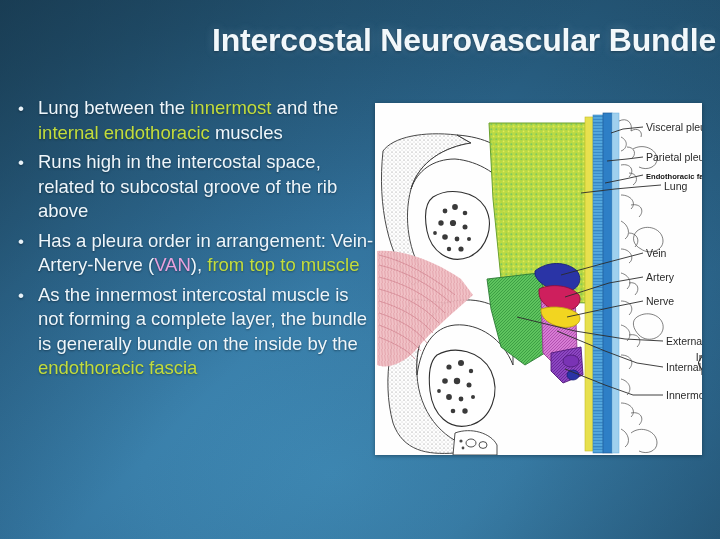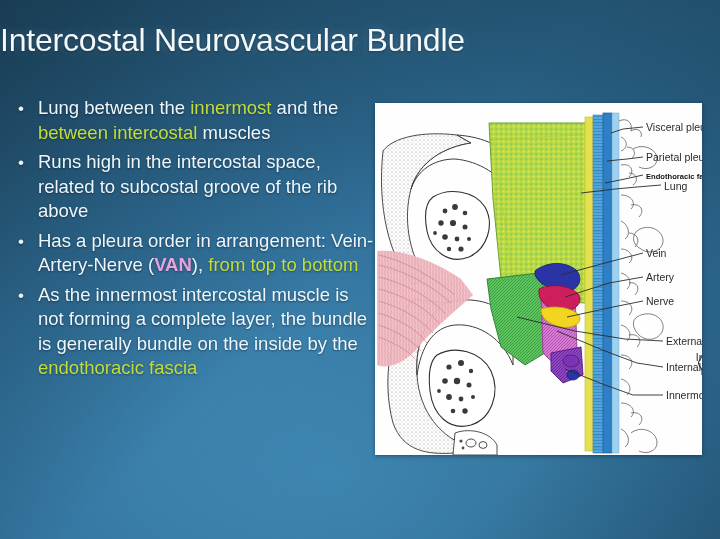--- a/index.html
+++ b/index.html
@@ -25,23 +25,23 @@
     background: linear-gradient(135deg, rgba(20,48,66,0.62) 0%, rgba(24,58,79,0.30) 24%, rgba(40,95,128,0.0) 48%, rgba(30,72,98,0.12) 78%, rgba(22,54,74,0.38) 100%);
     pointer-events: none;
   }
 
   
   #title {
     position: absolute;
     left: 0;
     top: 22px;
     width: 716px;
-    text-align: left;
+    text-align: right;
     font-size: 32px;
-    font-weight: 400;
+    font-weight: 700;
     letter-spacing: -0.2px;
     color: #f2f8fb;
     text-shadow: 0 1px 3px rgba(8,28,42,0.55), 0 0 10px rgba(190,225,245,0.25);
   }
 
   
   #bullets {
     position: absolute;
     left: 4px;
     top: 96px;
@@ -67,21 +67,21 @@
     color: #eef6fb;
     text-shadow: 0 1px 2px rgba(8,28,42,0.55);
     word-spacing: 0px;
   }
   .hl-green {
     color: #c3dc3c;
     text-shadow: 0 1px 2px rgba(12,34,18,0.45);
   }
   .hl-pink {
     color: #e7a3dd;
-    font-weight: 700;
+    font-weight: 400;
     text-shadow: 0 1px 2px rgba(40,12,38,0.45);
   }
 
   
   #figure-panel {
     position: absolute;
     left: 375px;
     top: 103px;
     width: 327px;
     height: 352px;
@@ -108,31 +108,31 @@
 <body>
 
 <div id="slide">
 
   <div id="title">Intercostal Neurovascular Bundle</div>
 
   <div id="bullets">
 
     <div class="bullet-row">
       <div class="bullet-mark">•</div>
-      <div class="bullet-text"><span>Lung between the </span><span class="hl-green">innermost</span><span> and the </span><span class="hl-green">between intercostal</span><span> muscles</span></div>
+      <div class="bullet-text"><span>Lung between the </span><span class="hl-green">innermost</span><span> and the </span><span class="hl-green">internal endothoracic</span><span> muscles</span></div>
     </div>
 
     <div class="bullet-row">
       <div class="bullet-mark">•</div>
       <div class="bullet-text"><span>Runs high in the intercostal space, related to subcostal groove of the rib above</span></div>
     </div>
 
     <div class="bullet-row">
       <div class="bullet-mark">•</div>
-      <div class="bullet-text"><span>Has a pleura order in arrangement: Vein-Artery-Nerve (</span><span class="hl-pink">VAN</span><span>), </span><span class="hl-green">from top to bottom</span></div>
+      <div class="bullet-text"><span>Has a pleura order in arrangement: Vein-Artery-Nerve (</span><span class="hl-pink">VAN</span><span>), </span><span class="hl-green">from top to muscle</span></div>
     </div>
 
     <div class="bullet-row">
       <div class="bullet-mark">•</div>
       <div class="bullet-text"><span>As the innermost intercostal muscle is not forming a complete layer, the bundle is generally bundle on the inside by the </span><span class="hl-green">endothoracic fascia</span></div>
     </div>
 
   </div>
 
   <div id="figure-panel">

